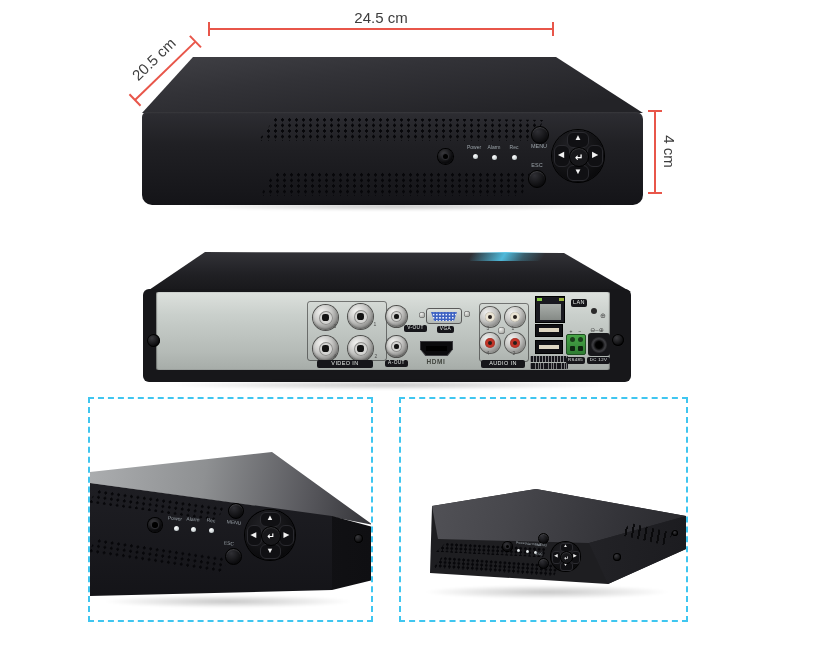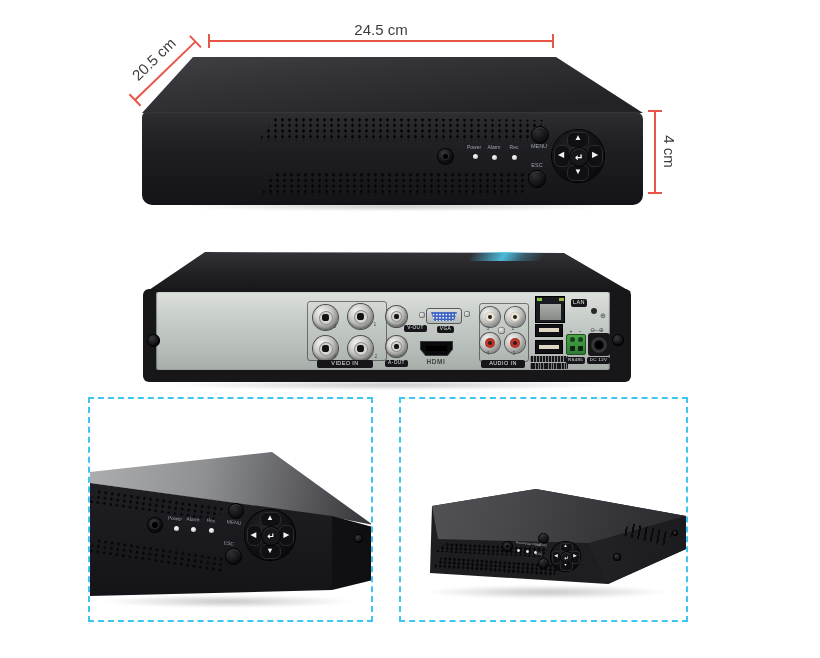--- a/index.html
+++ b/index.html
@@ -60,21 +60,21 @@
   .shadow{position:absolute;background:radial-gradient(ellipse at center,rgba(0,0,0,.22),rgba(0,0,0,0) 70%);
         filter:blur(1px);}
 </style>
 </head>
 <body>
 
 <div id="canvas">
 
   <div class="abs" style="left:0;top:0;width:820px;height:230px;">
 
-    <div class="abs" style="left:208px;top:22px;width:346px;height:40px;">
+    <div class="abs" style="left:208px;top:10px;width:346px;height:40px;">
       <div class="abs dim-text" style="left:0;top:0;width:346px;">24.5 cm</div>
       <div class="abs dim-line" style="left:1px;top:18px;width:344px;height:2px;"></div>
       <div class="abs dim-line" style="left:0;top:12px;width:2px;height:14px;"></div>
       <div class="abs dim-line" style="left:344px;top:12px;width:2px;height:14px;"></div>
     </div>
 
     <div class="abs" style="left:135px;top:100px;width:84px;height:2px;transform:rotate(-44deg);transform-origin:0 0;">
       <div class="abs dim-text" style="left:0;top:-24px;width:84px;">20.5 cm</div>
       <div class="abs dim-line" style="left:0;top:-1px;width:84px;height:2px;"></div>
       <div class="abs dim-line" style="left:-1px;top:-8px;width:2px;height:16px;"></div>

